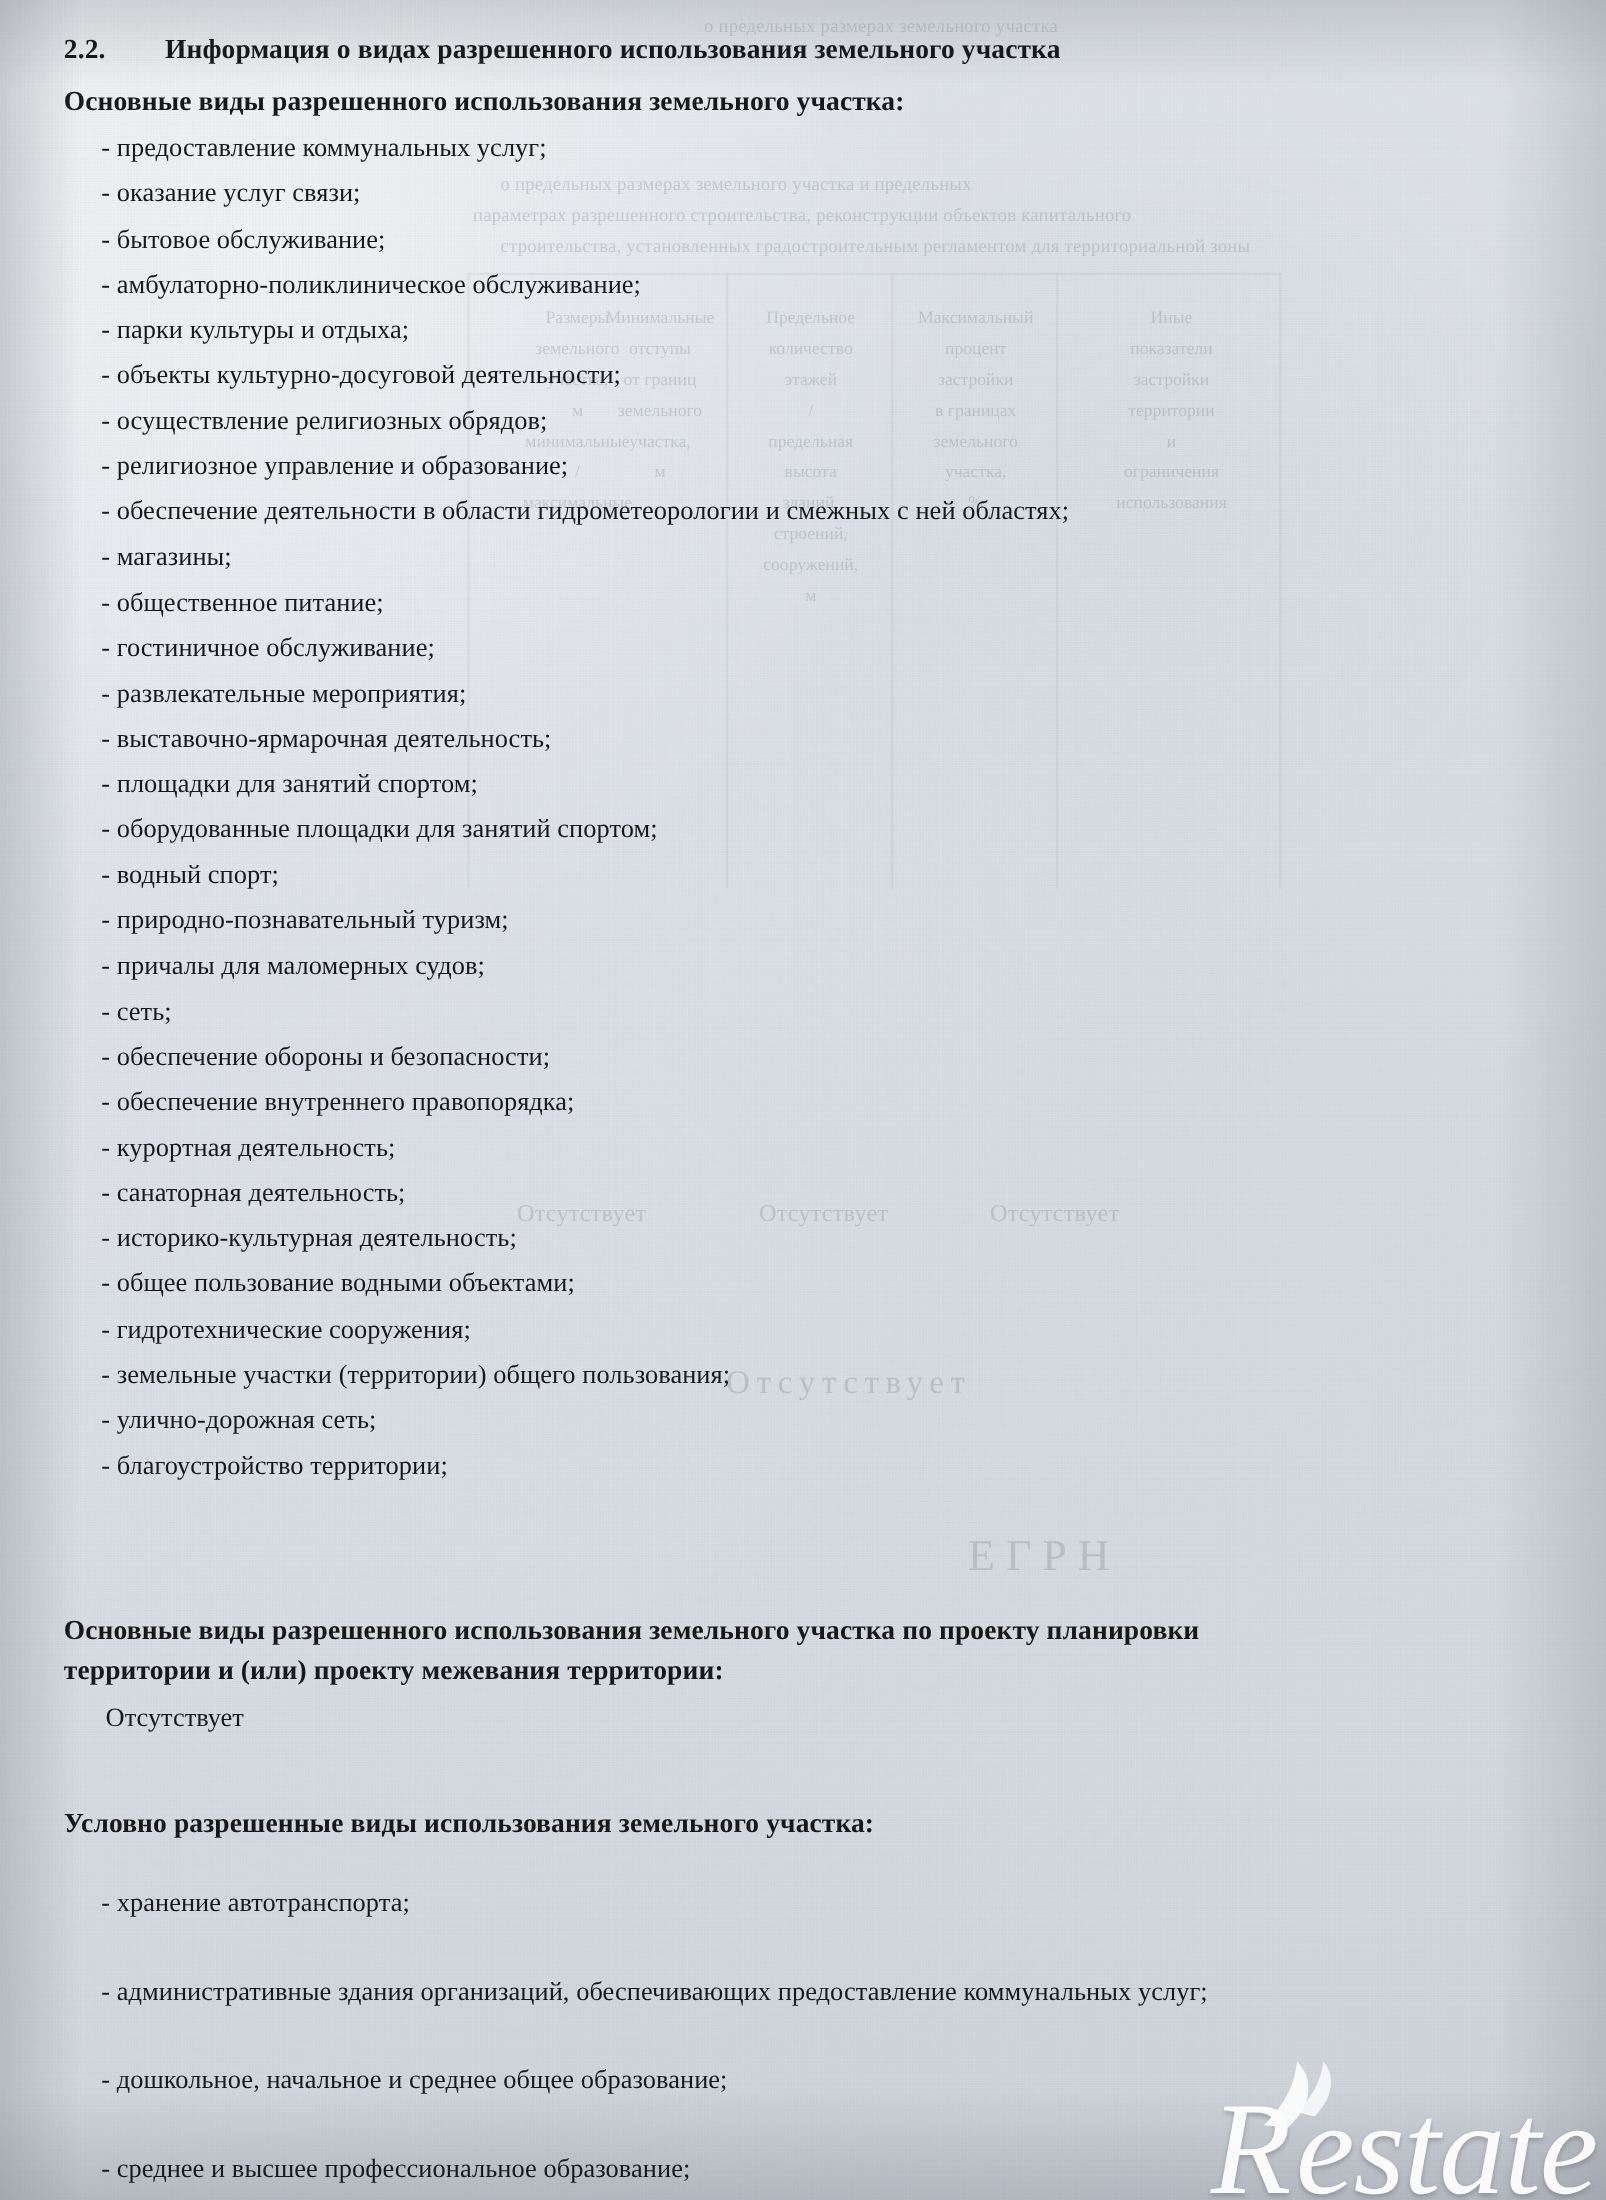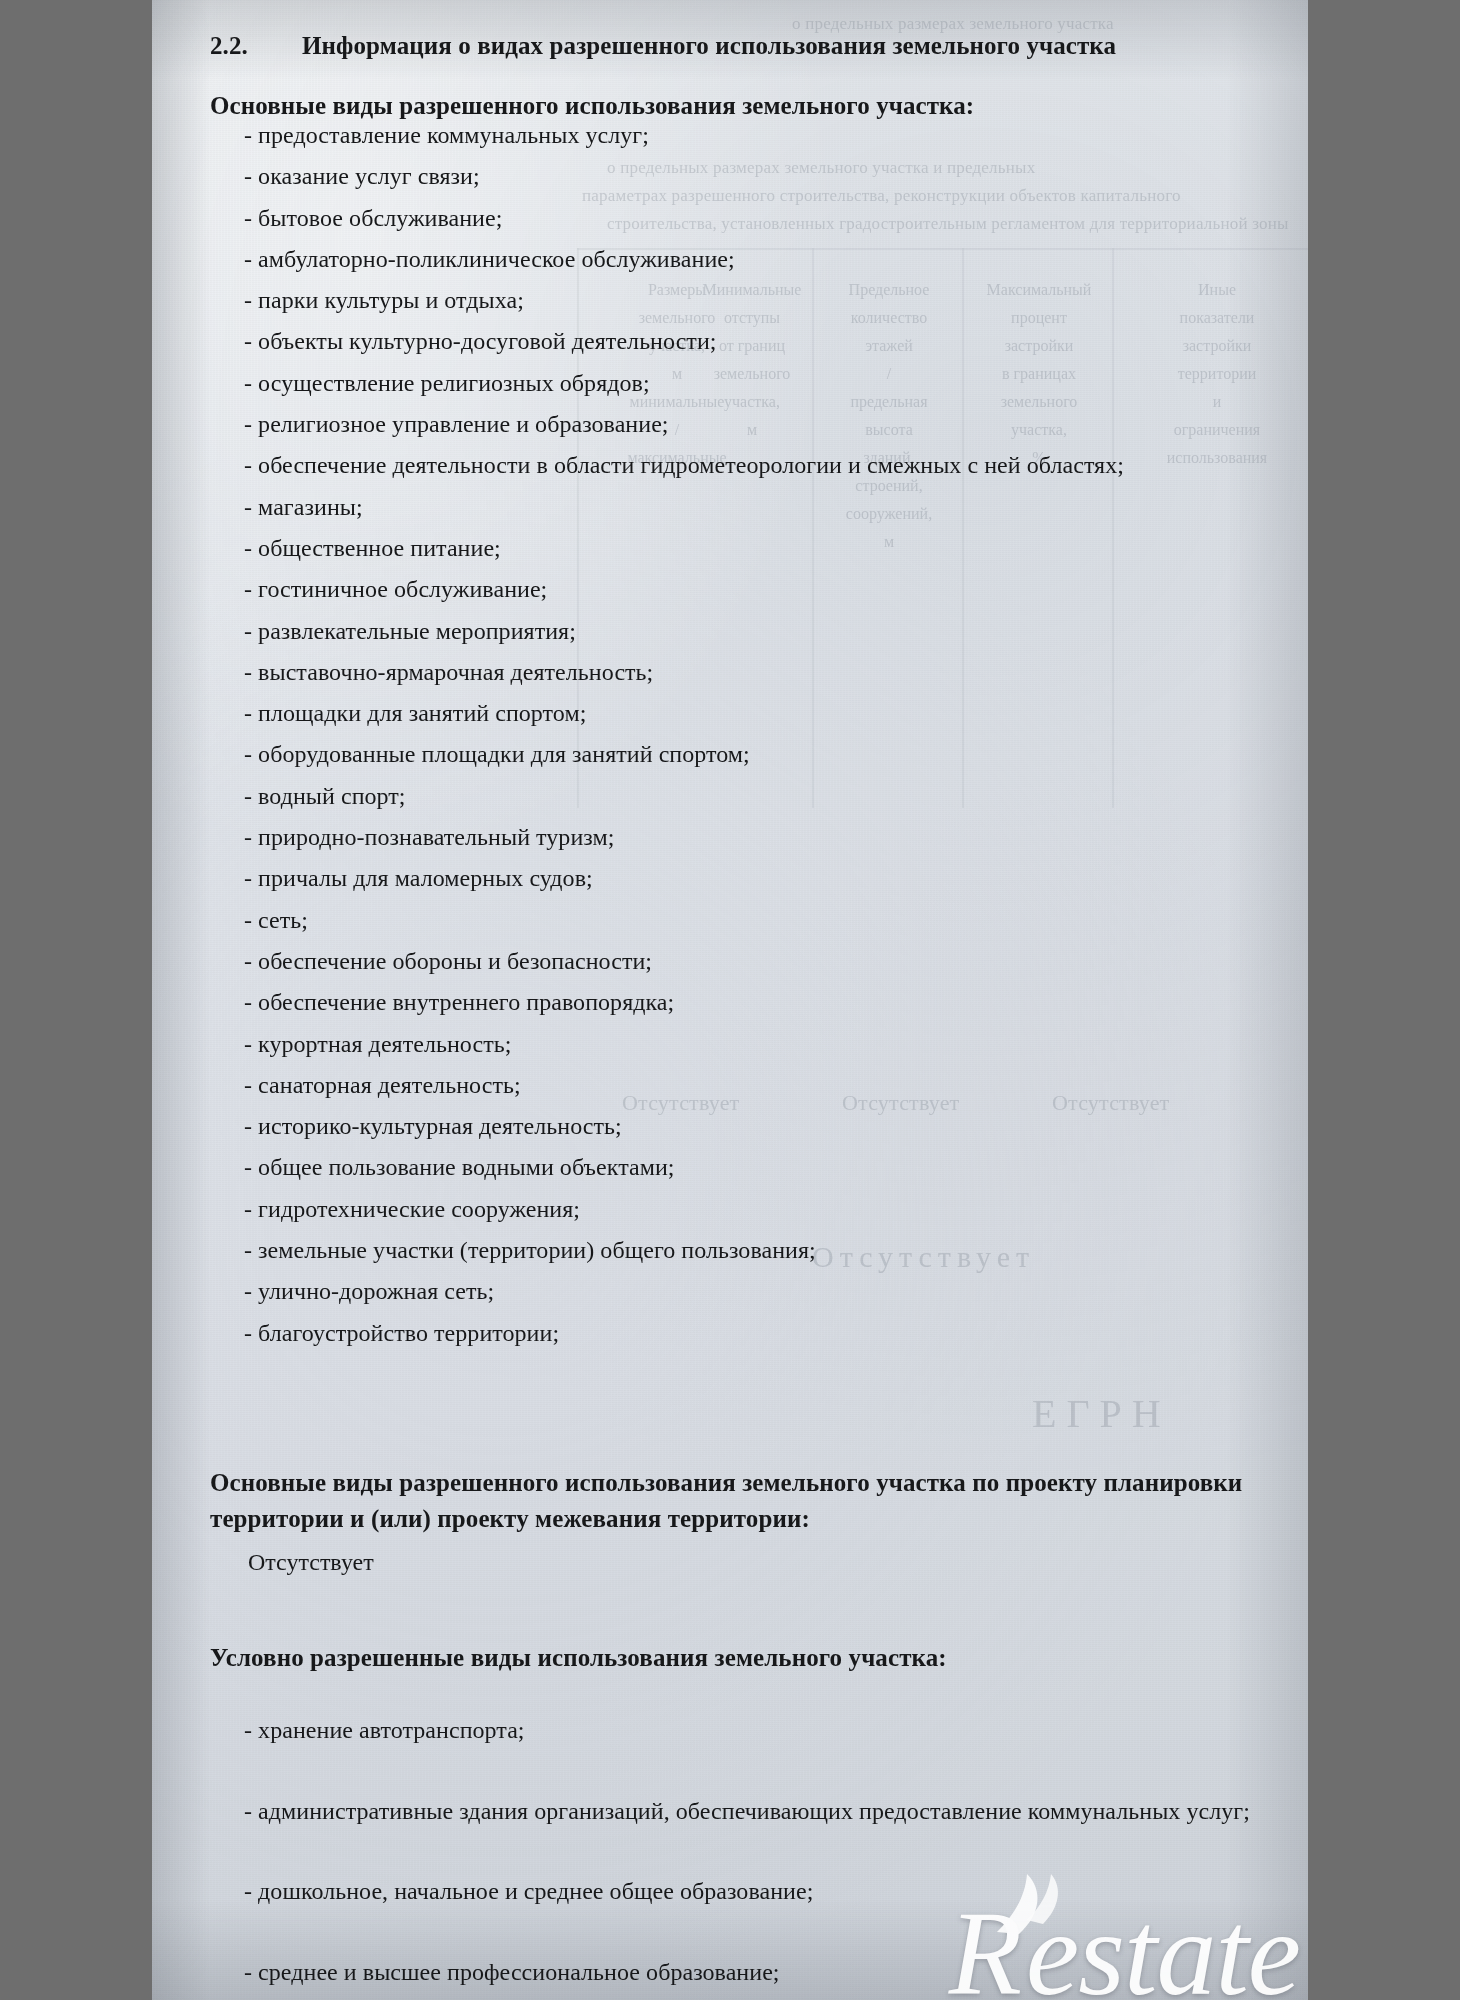--- a/index.html
+++ b/index.html
@@ -4,21 +4,21 @@
 <title>Информация о видах разрешенного использования земельного участка</title>
 <style>
   html, body {
     margin: 0;
     padding: 0;
     background: #6e6e6e;
   }
 
   .page {
     position: relative;
-    width: 1156px;
+    width: 1460px;
     height: 2000px;
     margin: 0 auto;
     overflow: hidden;
     background:
       radial-gradient(ellipse 60% 45% at 18% 12%,  rgba(255,255,255,0.55) 0%, rgba(255,255,255,0) 70%),
       radial-gradient(ellipse 70% 55% at 85% 78%,  rgba(214,219,225,0.55) 0%, rgba(255,255,255,0) 72%),
       linear-gradient(168deg, #e9ecef 0%, #e3e7ec 18%, #dfe3e9 42%, #d9dde4 66%, #d2d7de 85%, #c9ced6 100%);
     font-family: "Liberation Serif", "DejaVu Serif", serif;
     color: #17181a;
     -webkit-font-smoothing: antialiased;
@@ -208,21 +208,21 @@
 
   <div class="grain"></div>
 
   <div class="content">
 
     <div class="section-number-row">
       <span class="section-number">2.2.</span>
       <span class="section-title">Информация о видах разрешенного использования земельного участка</span>
     </div>
 
-    <div class="block-heading" style="top:88px;">Основные виды разрешенного использования земельного участка:</div>
+    <div class="block-heading" style="top:75px;">Основные виды разрешенного использования земельного участка:</div>
 
     <ul class="uses" style="top:115px;">
       <li>- предоставление коммунальных услуг;</li>
       <li>- оказание услуг связи;</li>
       <li>- бытовое обслуживание;</li>
       <li>- амбулаторно-поликлиническое обслуживание;</li>
       <li>- парки культуры и отдыха;</li>
       <li>- объекты культурно-досуговой деятельности;</li>
       <li>- осуществление религиозных обрядов;</li>
       <li>- религиозное управление и образование;</li>

